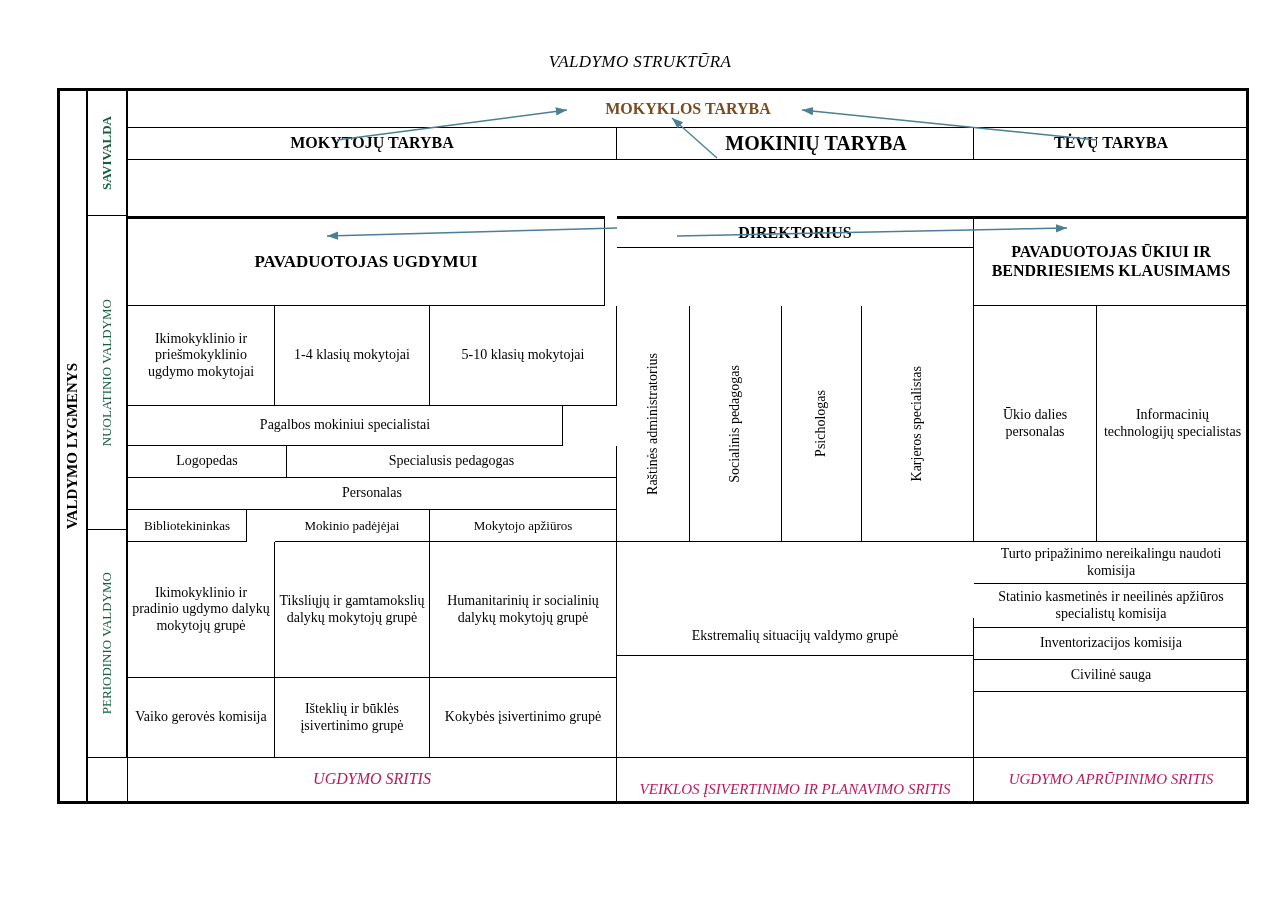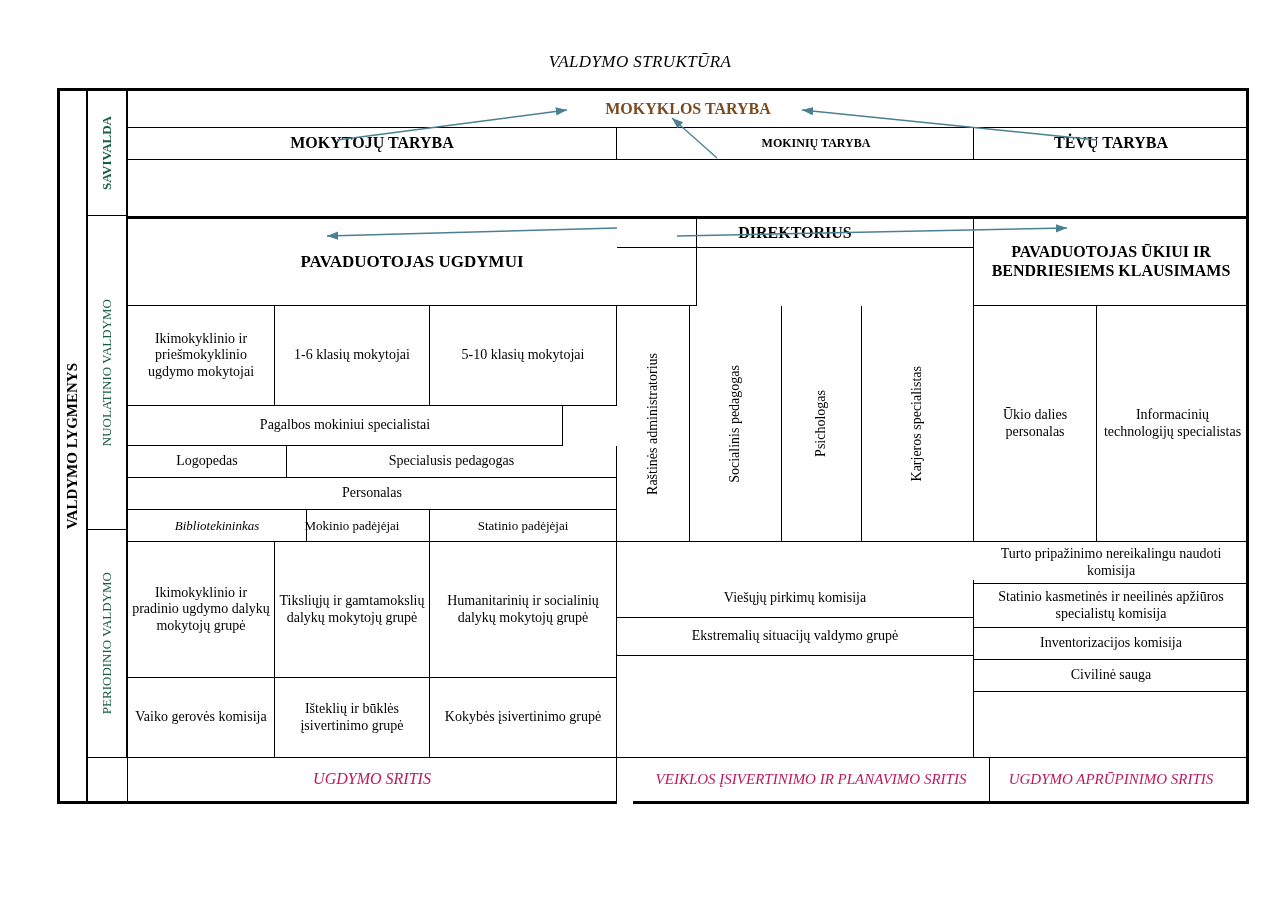--- a/index.html
+++ b/index.html
@@ -91,72 +91,72 @@
   <div class="cell bl thick-bottom" style="left:30px; top:670px; width:40px; height:46px;"></div>
 
   <div class="cell thick-top bl br bb" style="left:70px; top:0; width:1122px; height:40px;">
     <span class="bold brown" style="font-size:16px;">MOKYKLOS TARYBA</span>
   </div>
 
   <div class="cell bl br bb" style="left:70px; top:40px; width:490px; height:32px;">
     <span class="bold" style="font-size:16px;">MOKYTOJŲ TARYBA</span>
   </div>
   <div class="cell br bb" style="left:560px; top:40px; width:357px; height:32px;">
-    <span class="bold" style="font-size:12px;margin-left:42px;">MOKINIŲ TARYBA</span>
+    <span class="bold" style="font-size:20px;margin-left:42px;">MOKINIŲ TARYBA</span>
   </div>
   <div class="cell br bb" style="left:917px; top:40px; width:275px; height:32px;">
     <span class="bold" style="font-size:16px;">TĖVŲ TARYBA</span>
   </div>
 
   <div class="cell bl br" style="left:70px; top:72px; width:1122px; height:56px;"></div>
 
   <div class="cell thick-top br bb" style="left:560px; top:128px; width:357px; height:32px;">
     <span class="bold" style="font-size:16px;">DIREKTORIUS</span>
   </div>
 
-  <div class="cell thick-top bl br bb" style="left:70px; top:128px; width:570px; height:90px;">
+  <div class="cell thick-top bl br bb" style="left:70px; top:128px; width:478px; height:90px;">
     <span class="bold" style="font-size:17px;">PAVADUOTOJAS UGDYMUI</span>
   </div>
 
   <div class="cell thick-top br bb" style="left:917px; top:128px; width:275px; height:90px;">
     <span class="bold" style="font-size:16px;">PAVADUOTOJAS ŪKIUI IR BENDRIESIEMS KLAUSIMAMS</span>
   </div>
 
   <div class="cell br" style="left:560px; top:160px; width:357px; height:58px;"></div>
 
   <div class="cell bl br bb" style="left:70px; top:218px; width:148px; height:100px;">
     <span class="small">Ikimokyklinio ir priešmokyklinio ugdymo mokytojai</span>
   </div>
   <div class="cell br bb" style="left:218px; top:218px; width:155px; height:100px;">
-    <span class="small">1-6 klasių mokytojai</span>
+    <span class="small">1-4 klasių mokytojai</span>
   </div>
   <div class="cell br bb" style="left:373px; top:218px; width:187px; height:100px;">
     <span class="small">5-10 klasių mokytojai</span>
   </div>
 
   <div class="cell bl br bb" style="left:70px; top:318px; width:436px; height:40px;">
     <span class="small">Pagalbos mokiniui specialistai</span>
   </div>
   <div class="cell bl br bb" style="left:70px; top:358px; width:160px; height:32px;">
     <span class="small">Logopedas</span>
   </div>
   <div class="cell br bb" style="left:230px; top:358px; width:330px; height:32px;">
     <span class="small">Specialusis pedagogas</span>
   </div>
   <div class="cell bl br bb" style="left:70px; top:390px; width:490px; height:32px;">
     <span class="small">Personalas</span>
   </div>
-  <div class="cell bl br bb" style="left:70px; top:422px; width:180px; height:32px;font-style:italic;">
+  <div class="cell bl br bb" style="left:70px; top:422px; width:120px; height:32px;">
     <span class="xsmall">Bibliotekininkas</span>
   </div>
   <div class="cell br bb" style="left:218px; top:422px; width:155px; height:32px;">
     <span class="xsmall">Mokinio padėjėjai</span>
   </div>
   <div class="cell br bb" style="left:373px; top:422px; width:187px; height:32px;">
-    <span class="xsmall">Statinio padėjėjai</span>
+    <span class="xsmall">Mokytojo apžiūros</span>
   </div>
 
   <div class="cell br bb" style="left:560px; top:218px; width:73px; height:236px;">
     <span class="vert small">Raštinės administratorius</span>
   </div>
   <div class="cell br bb" style="left:633px; top:218px; width:92px; height:236px;">
     <span class="vert small">Socialinis pedagogas</span>
   </div>
   <div class="cell br bb" style="left:725px; top:218px; width:80px; height:236px;">
     <span class="vert small">Psichologas</span>
@@ -185,23 +185,20 @@
   <div class="cell br bb" style="left:373px; top:454px; width:187px; height:136px;">
     <span class="small">Humanitarinių ir socialinių dalykų mokytojų grupė</span>
   </div>
   <div class="cell br bb" style="left:218px; top:590px; width:155px; height:80px;">
     <span class="small">Išteklių ir būklės įsivertinimo grupė</span>
   </div>
   <div class="cell br bb" style="left:373px; top:590px; width:187px; height:80px;">
     <span class="small">Kokybės įsivertinimo grupė</span>
   </div>
 
-  <div class="cell br bb" style="left:560px; top:492px; width:357px; height:38px;">
-    <span class="small">Viešųjų pirkimų komisija</span>
-  </div>
   <div class="cell br bb" style="left:560px; top:530px; width:357px; height:38px;">
     <span class="small">Ekstremalių situacijų valdymo grupė</span>
   </div>
   <div class="cell br bb" style="left:560px; top:568px; width:357px; height:102px;"></div>
 
   <div class="cell br bb" style="left:917px; top:454px; width:275px; height:42px;">
     <span class="small">Turto pripažinimo nereikalingu naudoti komisija</span>
   </div>
   <div class="cell br bb" style="left:917px; top:496px; width:275px; height:44px;">
     <span class="small">Statinio kasmetinės ir neeilinės apžiūros specialistų komisija</span>
@@ -210,21 +207,21 @@
     <span class="small">Inventorizacijos komisija</span>
   </div>
   <div class="cell br bb" style="left:917px; top:572px; width:275px; height:32px;">
     <span class="small">Civilinė sauga</span>
   </div>
   <div class="cell br bb" style="left:917px; top:604px; width:275px; height:66px;"></div>
 
   <div class="cell bl br thick-bottom" style="left:70px; top:670px; width:490px; height:46px;">
     <span class="navy-i" style="font-size:16px;">UGDYMO SRITIS</span>
   </div>
-  <div class="cell br thick-bottom" style="left:576px; top:670px; width:357px; height:46px;">
+  <div class="cell br thick-bottom" style="left:560px; top:670px; width:357px; height:46px;align-items:flex-end;">
     <span class="navy-i" style="font-size:15px;">VEIKLOS ĮSIVERTINIMO IR PLANAVIMO SRITIS</span>
   </div>
   <div class="cell br thick-bottom" style="left:917px; top:670px; width:275px; height:46px;">
     <span class="navy-i" style="font-size:15px;">UGDYMO APRŪPINIMO SRITIS</span>
   </div>
 
   <div style="position:absolute; left:1189px; top:0; width:3px; height:716px; background:#000;"></div>
 
   <svg class="arrows" viewBox="0 0 1192 716">
     <defs>

